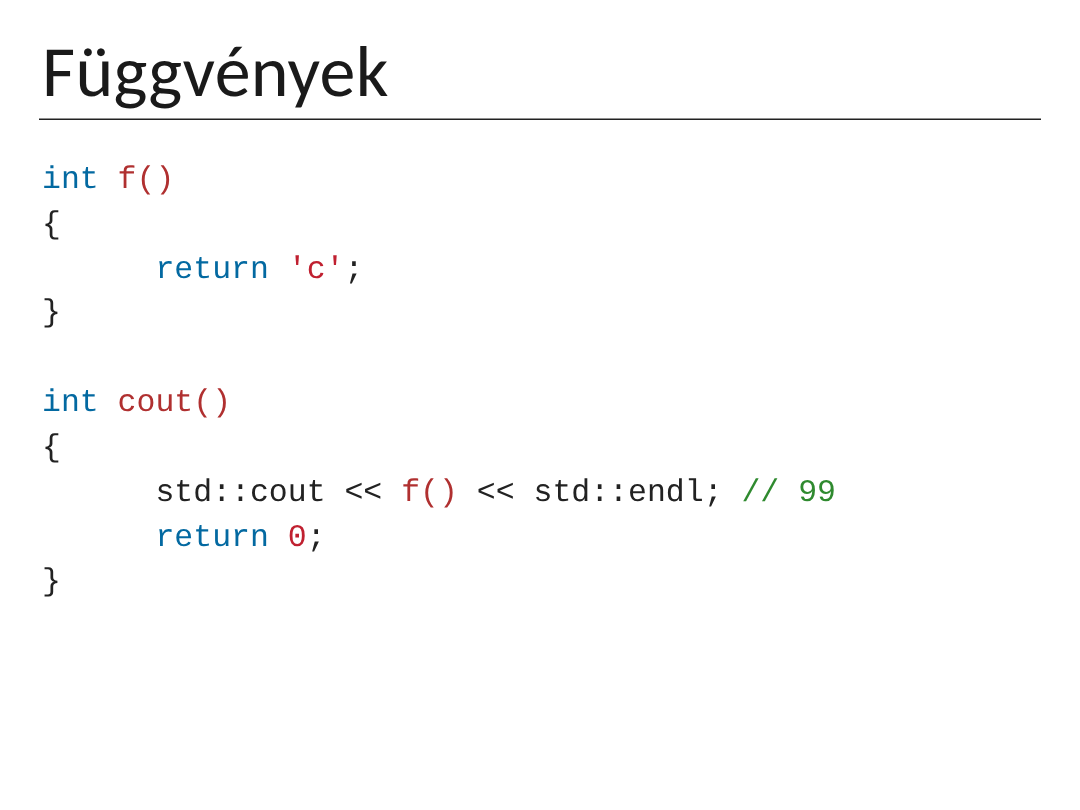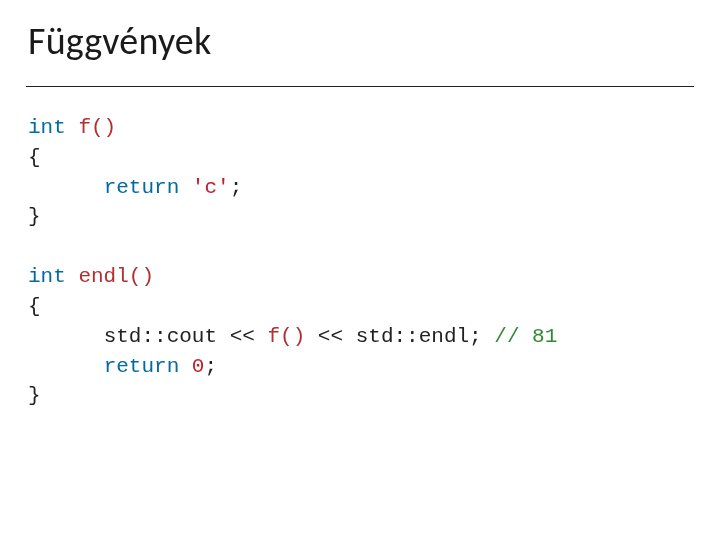--- a/index.html
+++ b/index.html
@@ -12,24 +12,24 @@
     color: #000000;
   }
   .slide {
     box-sizing: border-box;
     width: 720px;
     height: 540px;
     padding: 18px 28px 0 28px;
     position: relative;
   }
   .title {
-    font-size: 38px;
+    font-size: 48px;
     font-weight: 400;
     letter-spacing: 0.2px;
-    margin: 0 0 22px 0;
+    margin: 0 0 2px 0;
     color: #1a1a1a;
   }
   .title-underline {
     border-bottom: 1.5px solid #222;
     margin-left: -2px;
     margin-right: -2px;
     margin-bottom: 26px;
   }
   .code {
     font-family: Consolas, "Courier New", monospace;
@@ -50,19 +50,19 @@
 <div class="slide">
 
   <h1 class="title">Függvények</h1>
   <div class="title-underline"></div>
 
   <div class="code"><span class="kw">int</span><span class="fn"> f()</span>
 <span>{</span>
       <span class="kw">return</span><span> </span><span class="lit">'c'</span><span>;</span>
 <span>}</span>
 
-<span class="kw">int</span><span class="fn"> endl()</span>
+<span class="kw">int</span><span class="fn"> cout()</span>
 <span>{</span>
-      <span>std::cout &lt;&lt; </span><span class="fn">f()</span><span> &lt;&lt; std::endl; </span><span class="cmt">// 81</span>
+      <span>std::cout &lt;&lt; </span><span class="fn">f()</span><span> &lt;&lt; std::endl; </span><span class="cmt">// 99</span>
       <span class="kw">return</span><span> </span><span class="num">0</span><span>;</span>
 <span>}</span></div>
 
 </div>
 
 </body></html>

